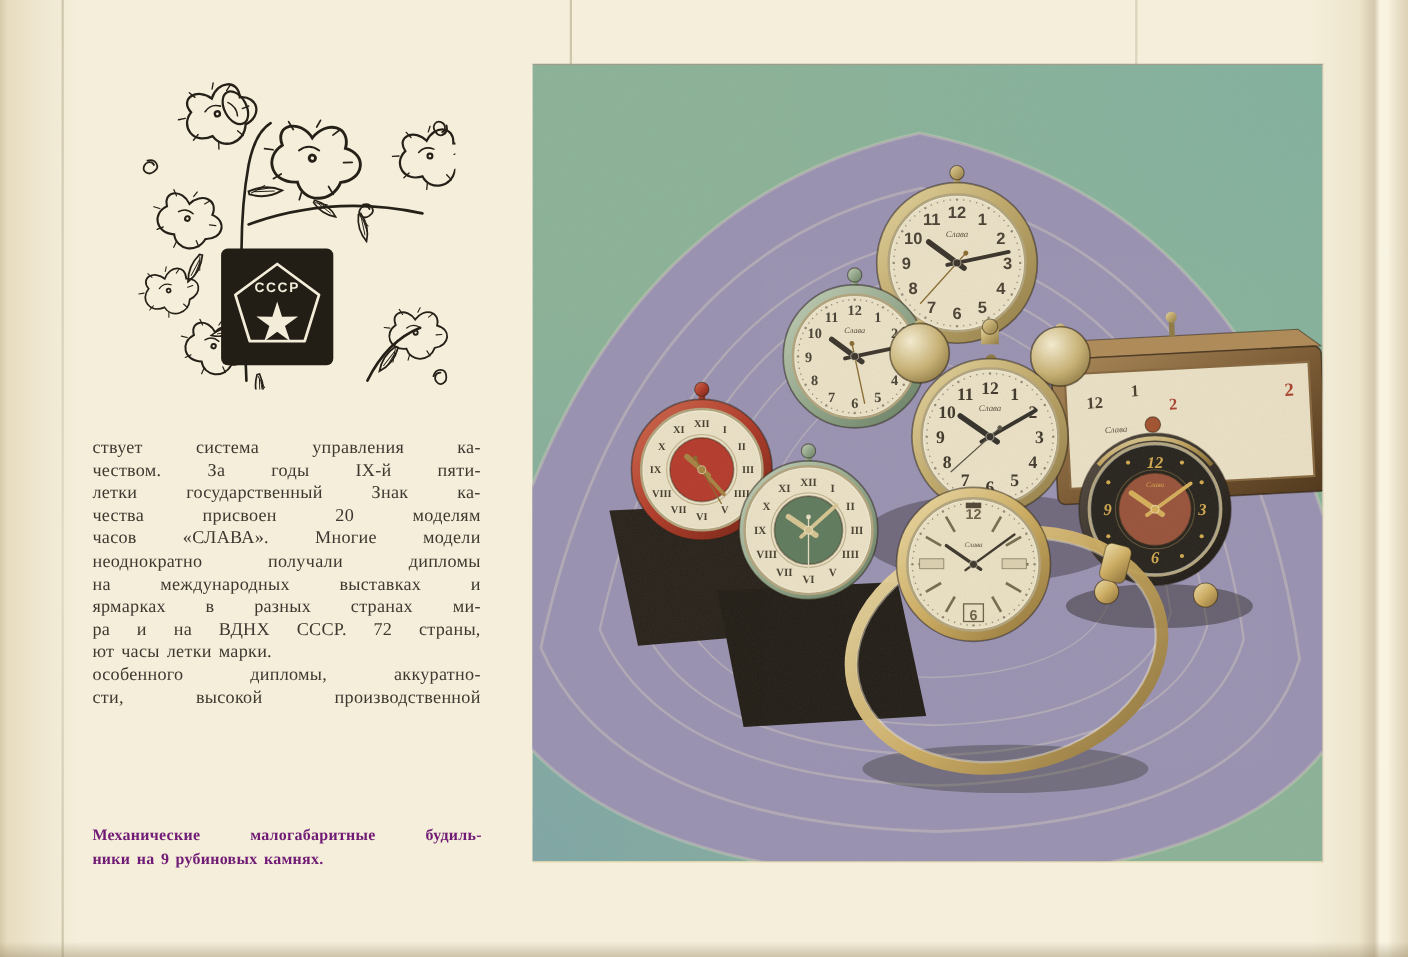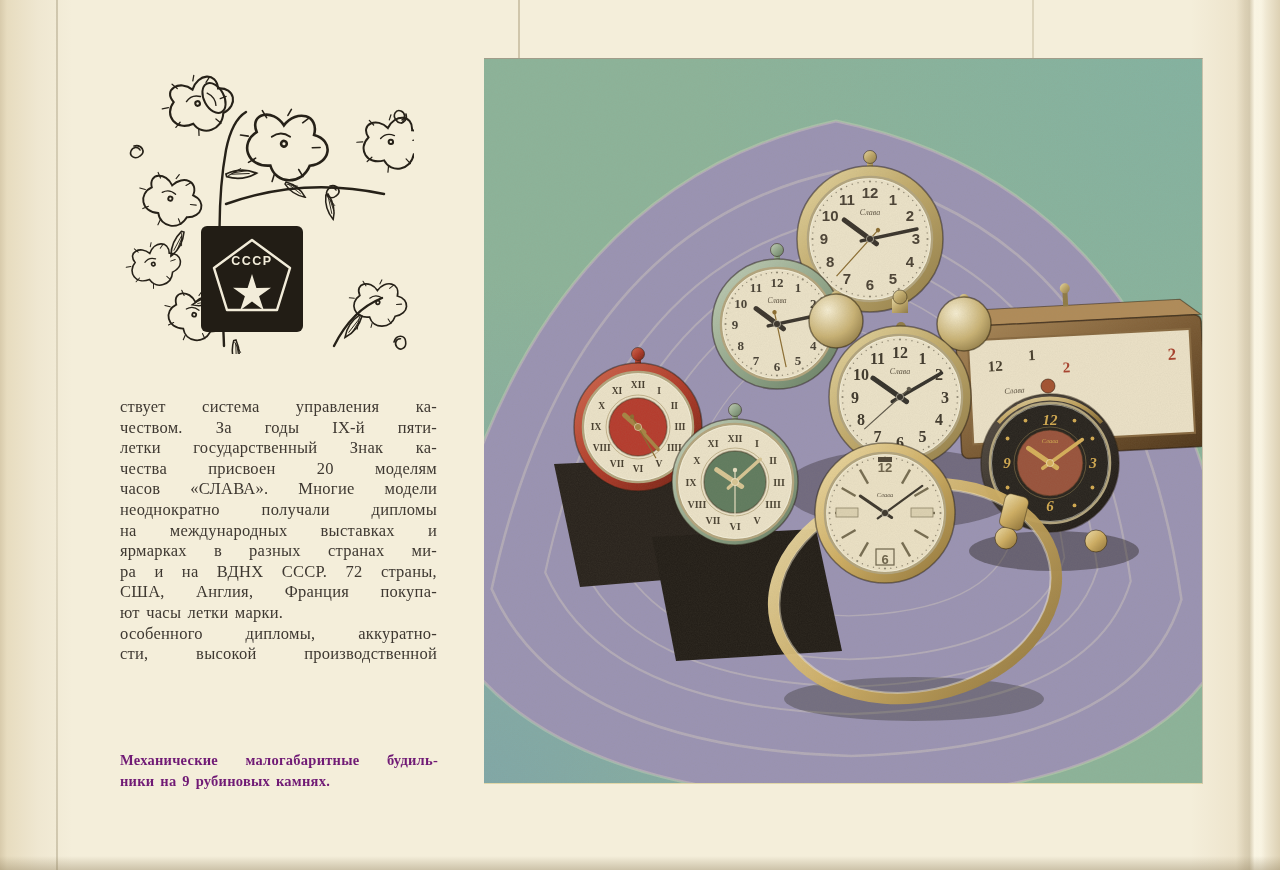--- a/index.html
+++ b/index.html
@@ -16,21 +16,21 @@
   #crease-top-center{left:518px;top:0;width:2px;height:58px;background:rgba(172,158,124,.5);}
   #crease-top-right{left:1032px;top:0;width:1.5px;height:58px;background:rgba(176,162,128,.35);}
   #fold-right{left:1236px;top:0;width:30px;height:870px;
     background:linear-gradient(90deg,rgba(163,148,114,0),rgba(163,148,114,.34) 45%,rgba(255,252,238,.55) 62%,rgba(163,148,114,0));}
   #shadow-bottom{left:0;top:856px;width:1280px;height:14px;background:linear-gradient(180deg,rgba(140,124,90,0),rgba(140,124,90,.38));}
 
   .ornament{position:absolute;left:76px;top:54px;width:338px;height:300px;}
 
   .body-text{position:absolute;left:84px;top:397px;width:353px;color:#3e3831;
     font-size:16.5px;line-height:20.6px;letter-spacing:.25px;word-spacing:2px;}
-  .tline{text-align:justify;text-align-last:justify;white-space:normal;margin-left:36px;}
+  .tline{text-align:justify;text-align-last:justify;white-space:normal;}
   .tline.flush{text-align-last:left;}
 
   .caption{position:absolute;left:84px;top:750px;width:354px;color:#701a75;
     font-size:14.5px;line-height:21px;font-weight:bold;letter-spacing:.25px;word-spacing:2px;}
   .caption .tline.flush{text-align-last:left;}
 
   .photo{position:absolute;left:484px;top:58px;width:718px;height:724px;
     border-top:1px solid rgba(80,78,60,.5);
     border-right:1px solid rgba(120,115,90,.35);
     border-bottom:1px solid rgba(196,180,95,.4);}
@@ -103,21 +103,20 @@
 <div class="body-text">
   <div class="tline">ствует система управления ка-</div>
   <div class="tline">чеством. За годы IX-й пяти-</div>
   <div class="tline">летки государственный Знак ка-</div>
   <div class="tline">чества присвоен 20 моделям</div>
   <div class="tline">часов «СЛАВА». Многие модели</div>
   <div class="tline">неоднократно получали дипломы</div>
   <div class="tline">на международных выставках и</div>
   <div class="tline">ярмарках в разных странах ми-</div>
   <div class="tline">ра и на ВДНХ СССР. 72 страны,</div>
-  <div class="tline">США, Англия, Франция покупа-</div>
   <div class="tline flush">ют часы летки марки.</div>
   <div class="tline">особенного дипломы, аккуратно-</div>
   <div class="tline">сти, высокой производственной</div>
 </div>
 
 <div class="caption">
   <div class="tline">Механические малогабаритные будиль-</div>
   <div class="tline flush">ники на 9 рубиновых камнях.</div>
 </div>
 

